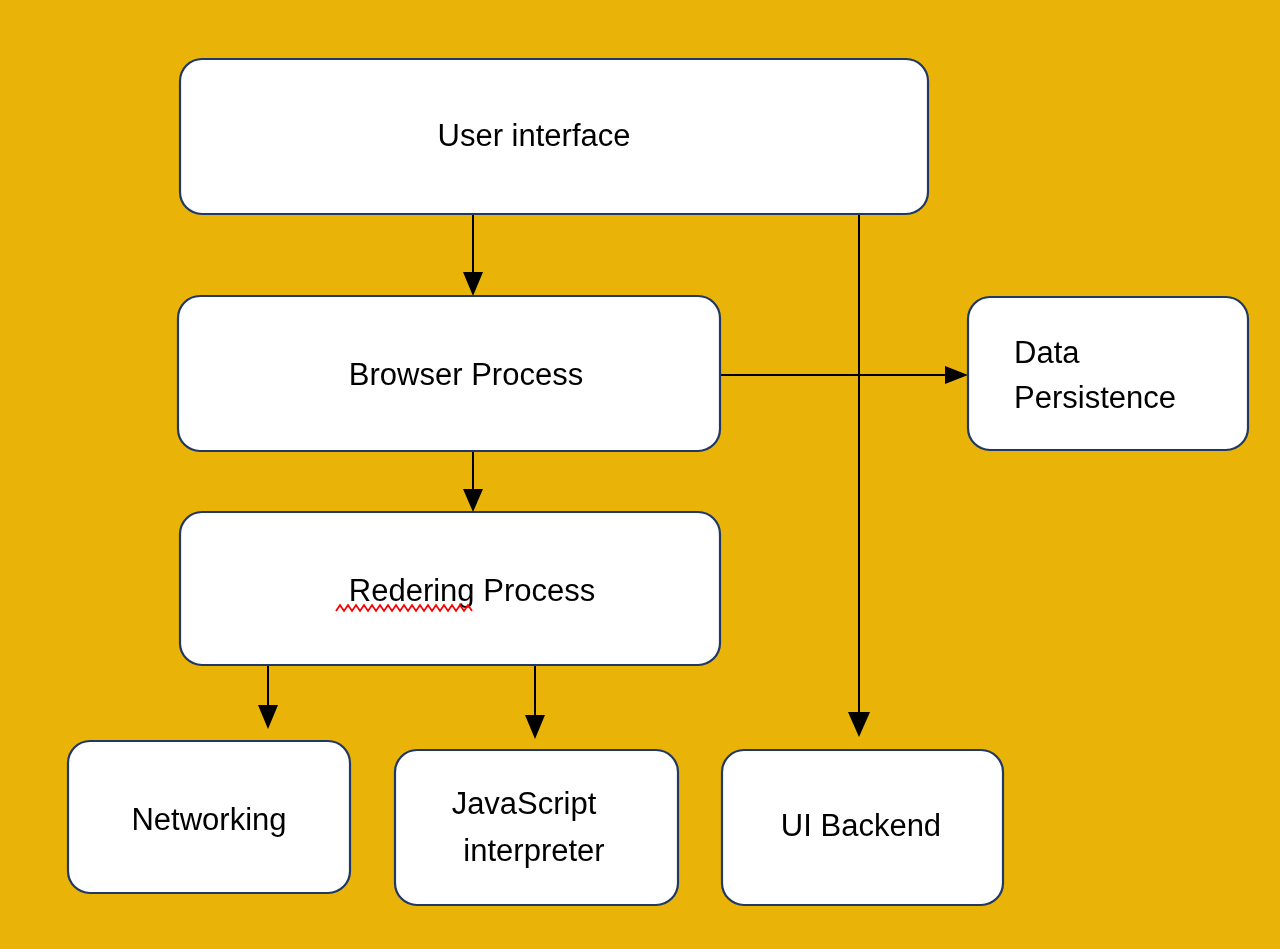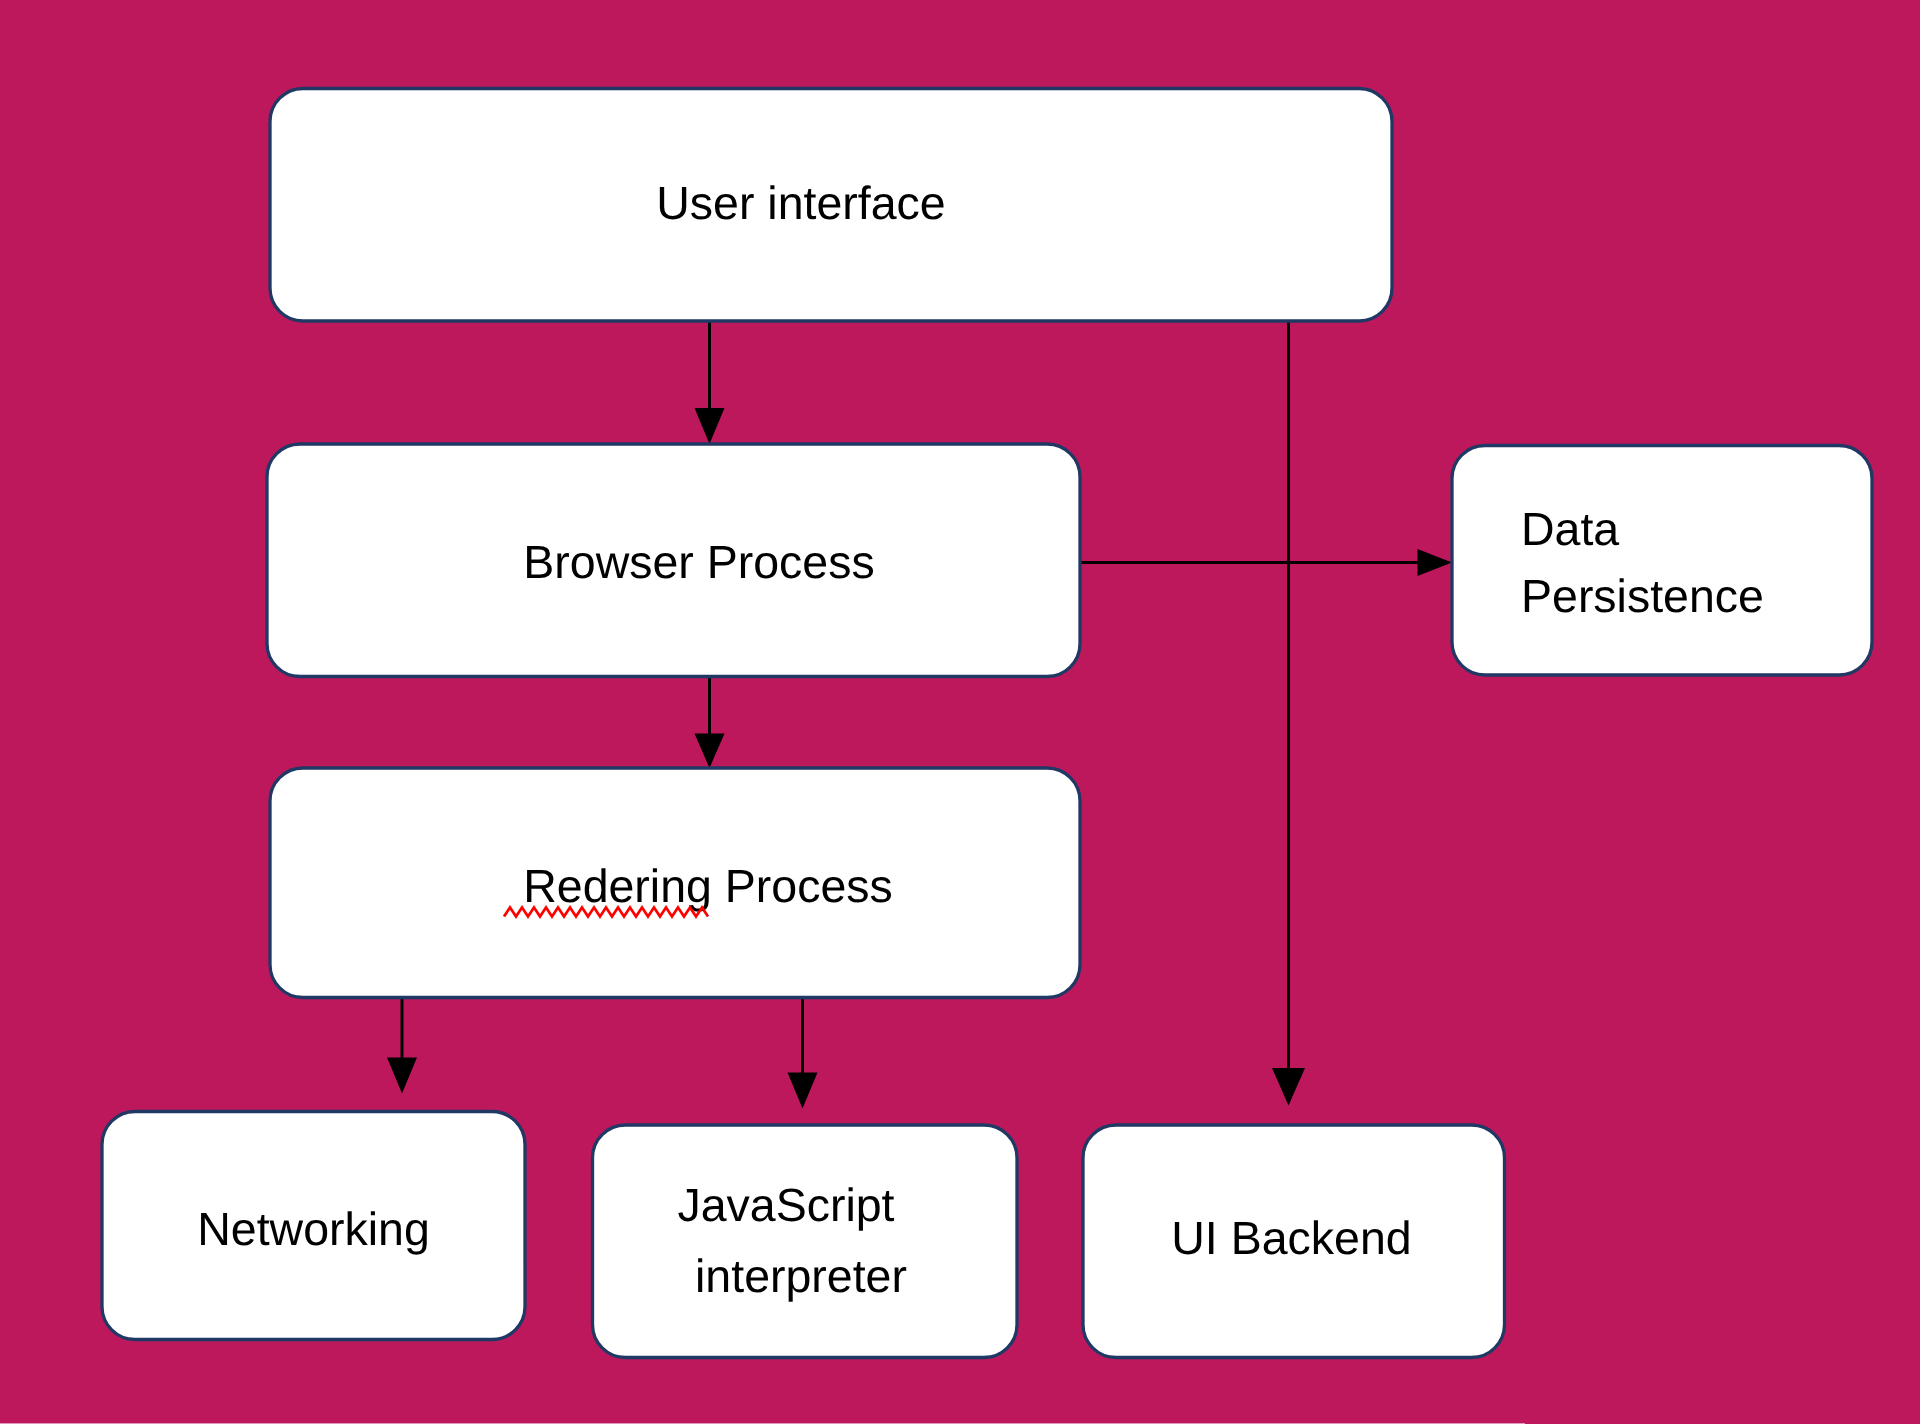--- a/index.html
+++ b/index.html
@@ -11,21 +11,21 @@
   body {
     width: 1280px;
     height: 949px;
     font-family: "Liberation Sans", sans-serif;
     overflow: hidden;
   }
   #diagram-root {
     position: relative;
     width: 1280px;
     height: 949px;
-    background: #be185d;
+    background: #eab308;
   }
   svg#diagram-canvas {
     display: block;
     width: 1280px;
     height: 949px;
   }
   .node-box {
     fill: #ffffff;
     stroke: #1F3864;
     stroke-width: 2.2;

